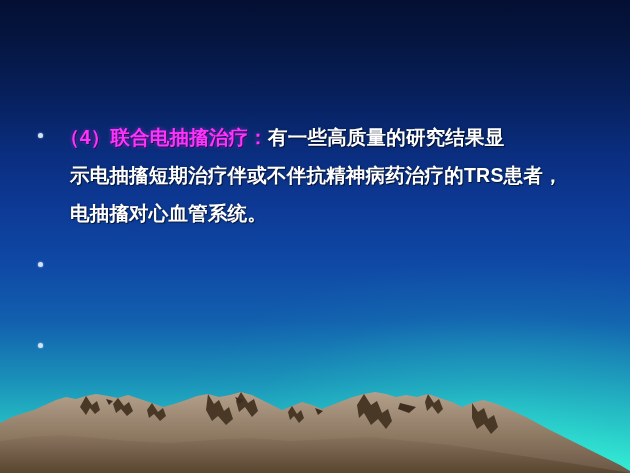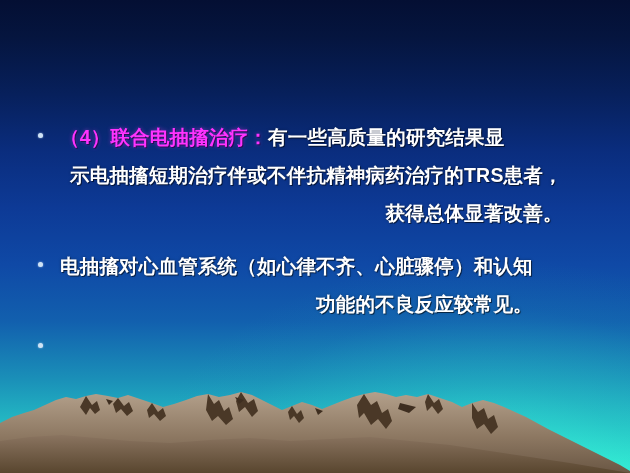--- a/index.html
+++ b/index.html
@@ -83,21 +83,21 @@
        0 0 3px rgba(0,0,0,0.35);
     white-space: nowrap;
   }
   .hl {
     color: #ff33ff;
     text-shadow:
        1px 1px 0 rgba(40,0,60,0.7),
        0 0 4px rgba(255,60,255,0.45);
   }
   .line { display: block; }
-  .line.indent { padding-left: 10px; text-align: right; }
+  .line.indent { padding-left: 10px; }
 </style>
 </head>
 <body>
 
 <div id="slide">
 
   <div id="sky"></div>
   <div id="sheen"></div>
 
   <svg id="mountains" viewBox="0 0 630 90" preserveAspectRatio="none">
@@ -146,27 +146,23 @@
              L290,58 L330,56 L370,54 L410,58 L450,62 L490,68 L530,74
              L570,80 L600,85 L630,90 L630,90 L0,90 Z"></path>
   </svg>
 
   <div id="body">
 
     <span class="bullet-dot" style="left:38px; top:133px;"></span>
     <div class="para" style="left:60px; top:118px;">
       <span class="line"><span class="hl">（4）联合电抽搐治疗：</span><span>有一些高质量的研究结果显</span></span>
       <span class="line indent">示电抽搐短期治疗伴或不伴抗精神病药治疗的TRS患者，</span>
-      <span class="line indent">获得总体显著改善。</span>
+      <span class="line indent">电抽搐对心血管系统。</span>
     </div>
 
     <span class="bullet-dot" style="left:38px; top:262px;"></span>
-    <div class="para" style="left:60px; top:247px;">
-      <span class="line">电抽搐对心血管系统（如心律不齐、心脏骤停）和认知</span>
-      <span class="line indent">功能的不良反应较常见。</span>
-    </div>
 
     <span class="bullet-dot" style="left:38px; top:343px;"></span>
     <div class="para" style="left:60px; top:328px;">
     </div>
 
   </div>
 </div>
 
 </body></html>

